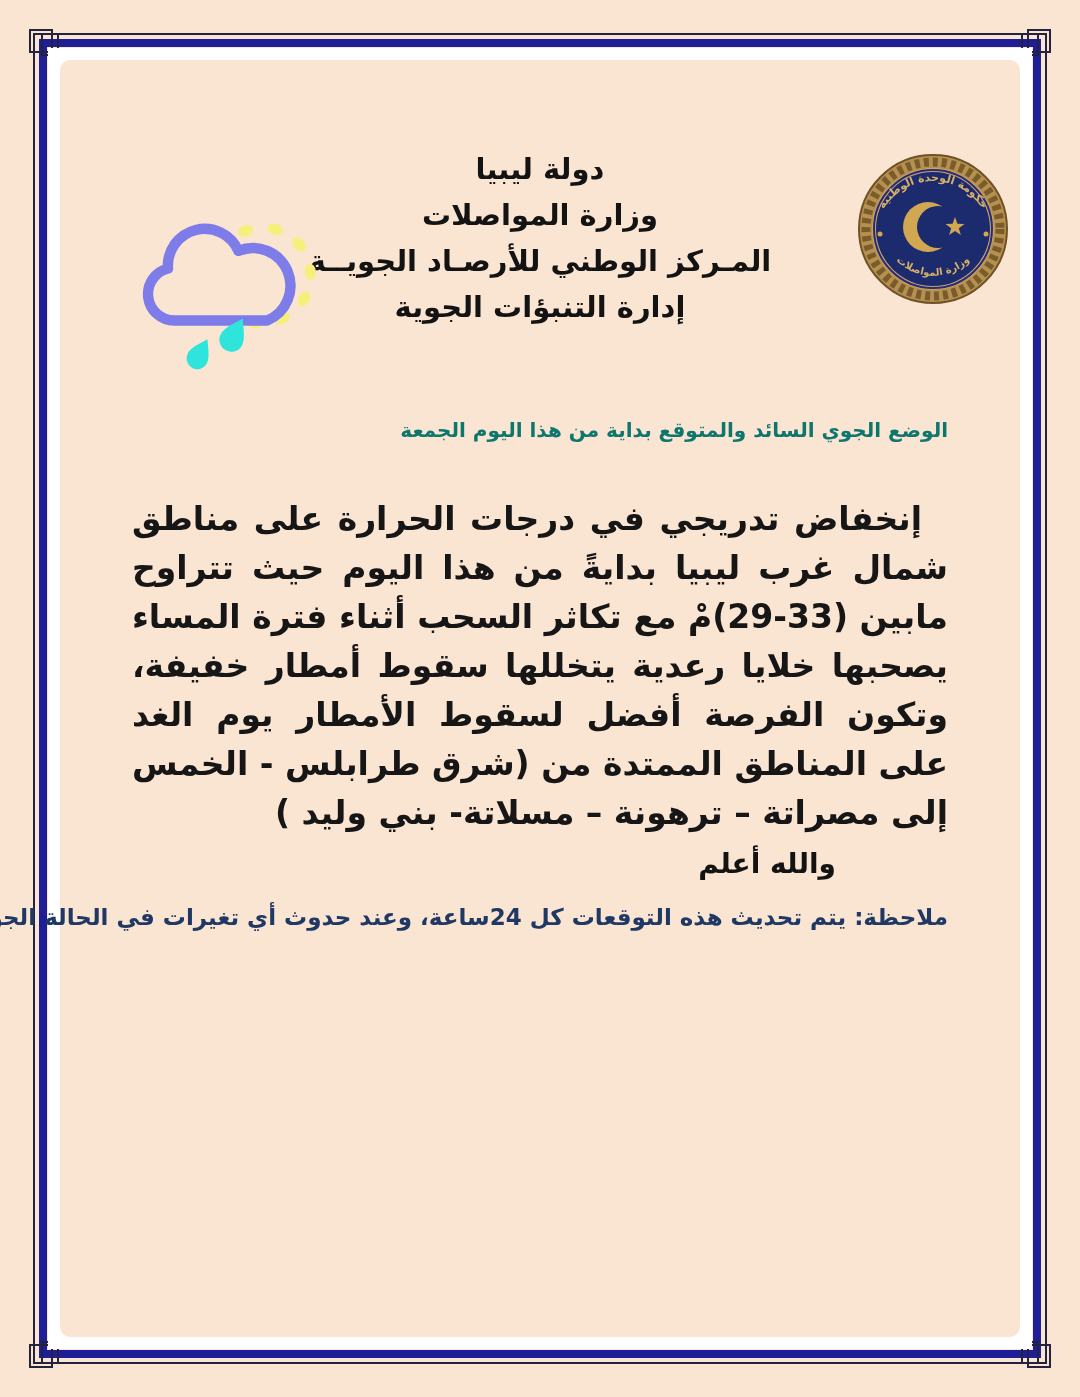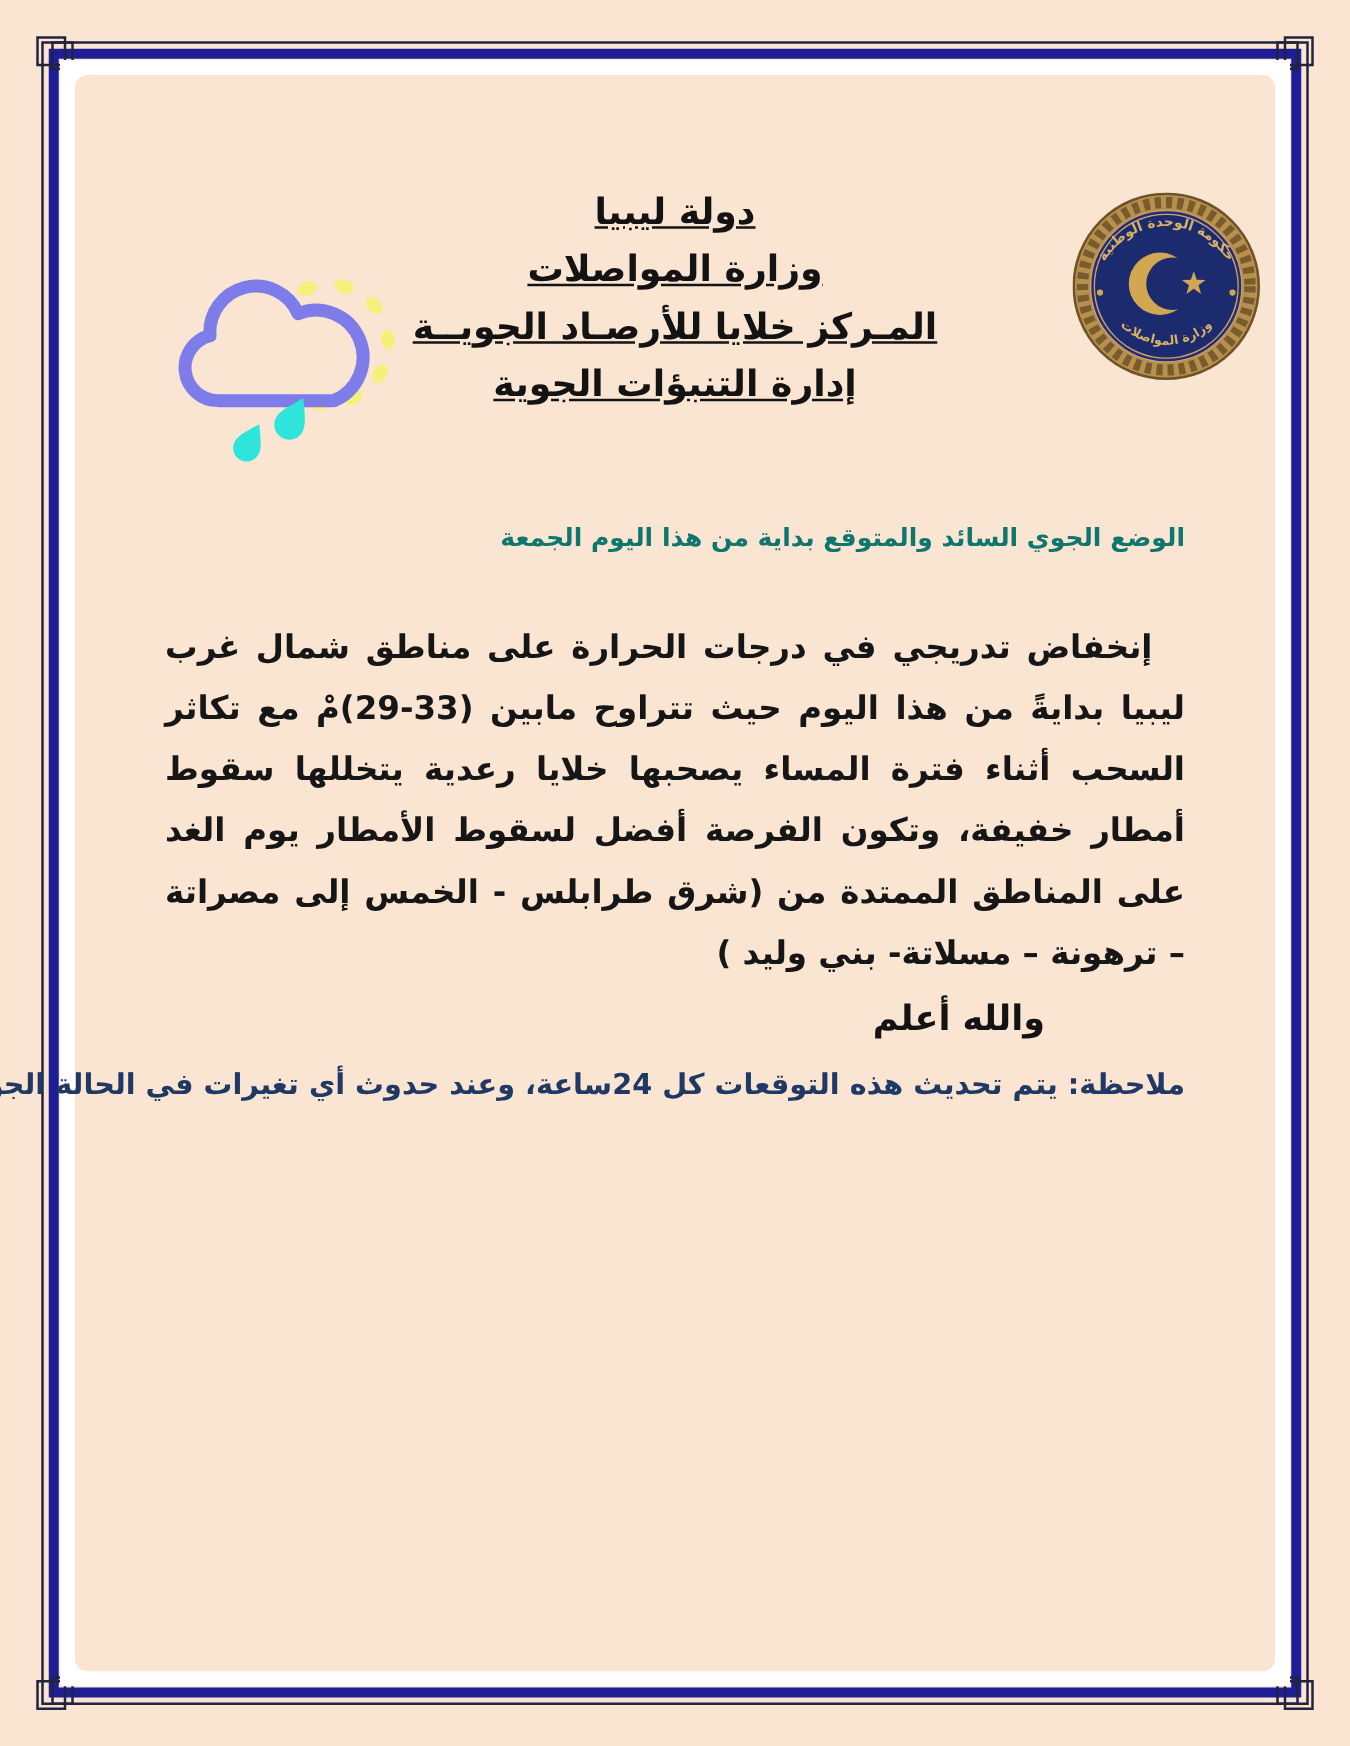--- a/index.html
+++ b/index.html
@@ -12,35 +12,35 @@
   .frame-thin{position:absolute;inset:33px;border:2px solid #23233f;}
   .frame-navy{position:absolute;inset:39px;border:8px solid #1e1e96;}
   .frame-white{position:absolute;inset:48px;background:#ffffff;}
   .corner-sq{position:absolute;border:2px solid #23233f;background:transparent;}
   
   .content{
     position:absolute;inset:60px;background:#fae5d3;border-radius:10px;
     padding:86px 72px 0;box-sizing:border-box;color:#141414;
   }
   
-  .header{position:relative;height:190px;text-decoration:underline;}
+  .header{position:relative;height:190px;}
   .titles{
     width:620px;margin:0 auto;text-align:center;font-weight:bold;
     font-size:29px;line-height:46px;white-space:nowrap;color:#131313;
   }
   .weather-icon{position:absolute;left:-12px;top:40px;}
   .seal{position:absolute;right:-60px;top:8px;}
   
   .heading{
     margin-top:64px;text-align:right;font-weight:bold;font-size:20px;
     line-height:60px;color:#0f766e;
   }
   .heading div{white-space:nowrap;}
   .para{
-    margin:34px 0 0;text-align:justify;font-weight:bold;font-size:26px;
+    margin:34px 0 0;text-align:justify;font-weight:bold;font-size:33px;
     line-height:49px;text-indent:26px;color:#161616;
   }
   .para.second{margin-top:26px;}
   .closing{
     margin-top:10px;padding-right:112px;text-align:right;font-weight:bold;
     font-size:28px;color:#131313;
   }
   .note{
     margin-top:24px;text-align:center;font-weight:bold;font-size:23px;
     color:#1f3864;white-space:nowrap;
@@ -86,21 +86,21 @@
         <g fill="#2fe5db">
           <path transform="translate(143,162) rotate(28)" d="M0 -22 C7 -11 15 -1 15 8 A15 15 0 1 1 -15 8 C-15 -1 -7 -11 0 -22 Z"></path>
           <path transform="translate(100,186) rotate(28) scale(0.9)" d="M0 -22 C7 -11 15 -1 15 8 A15 15 0 1 1 -15 8 C-15 -1 -7 -11 0 -22 Z"></path>
         </g>
       </svg>
     </div>
 
     <div class="titles">
       <div>دولة ليبيا</div>
       <div>وزارة المواصلات</div>
-      <div>المـركز خلايا للأرصـاد الجويــة</div>
+      <div>المـركز الوطني للأرصـاد الجويــة</div>
       <div>إدارة التنبؤات الجوية</div>
     </div>
 
     <div class="seal">
       <svg width="150" height="150" viewBox="0 0 150 150" aria-hidden="true">
         <circle cx="75" cy="75" r="74" fill="#b6904f" stroke="#6e5327" stroke-width="2"></circle>
         <circle cx="75" cy="75" r="67" fill="none" stroke="#7a5b2c" stroke-width="9" stroke-dasharray="5 4"></circle>
         <circle cx="75" cy="75" r="61" fill="#c9a666"></circle>
         <circle cx="75" cy="75" r="59" fill="none" stroke="#2a2a7a" stroke-width="2"></circle>
         <circle cx="75" cy="75" r="57" fill="#1c2a6e"></circle>

